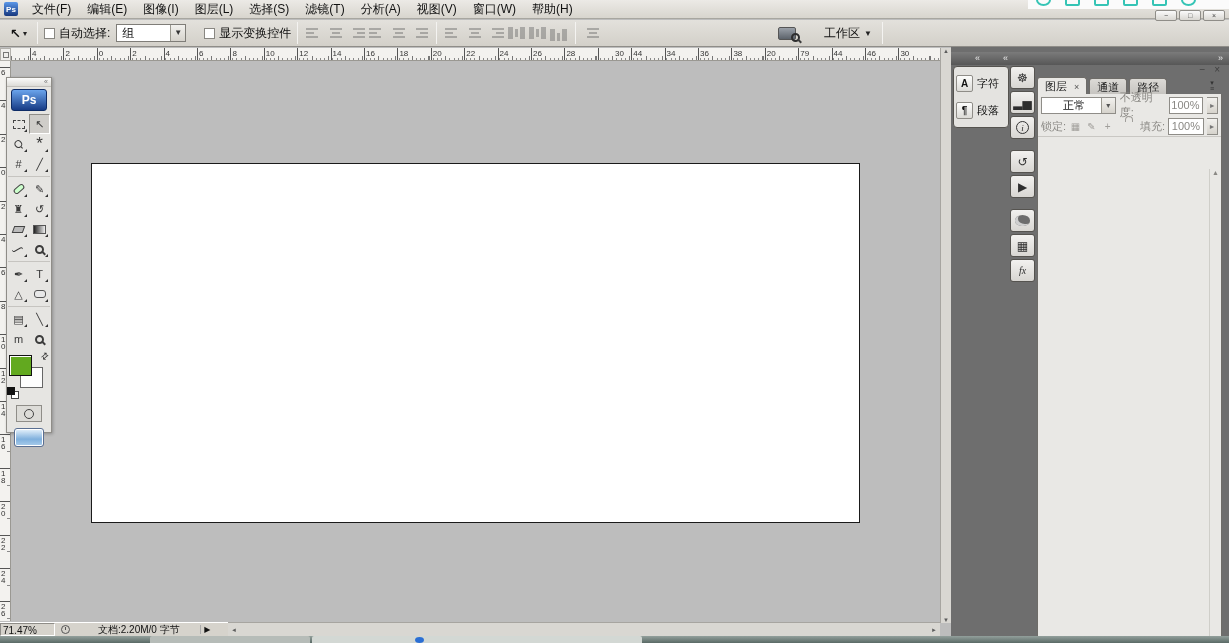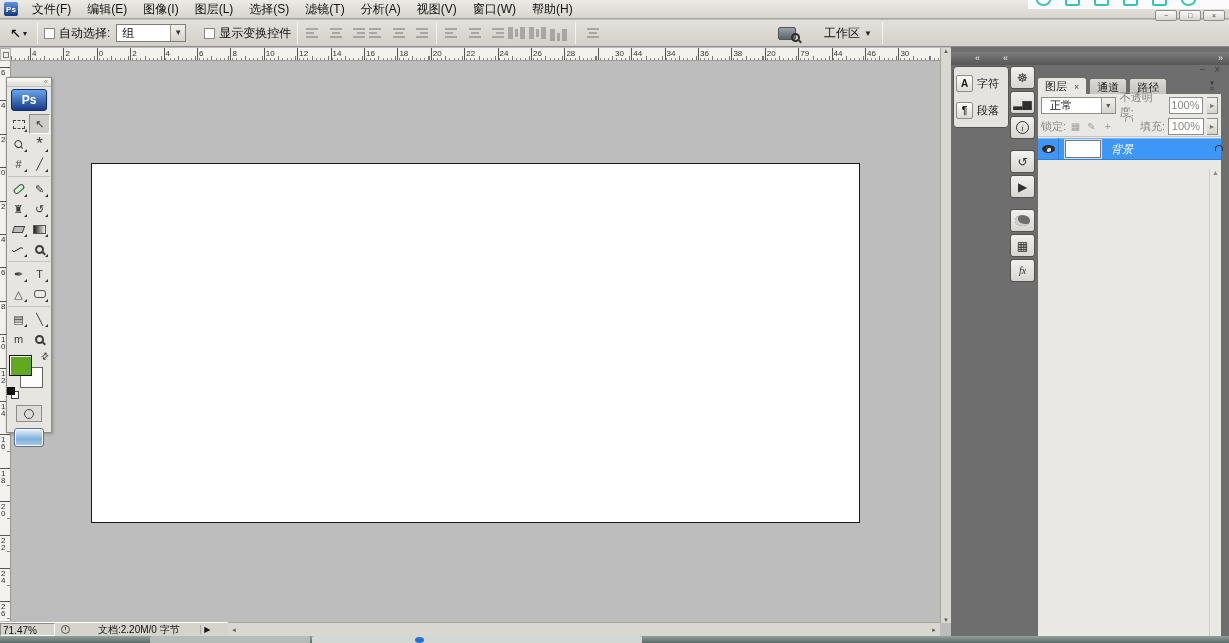--- a/index.html
+++ b/index.html
@@ -165,21 +165,21 @@
   #tabs { height:17px; display:flex; align-items:flex-end; position:relative; }
   .tab { height:16px; padding:0 7px; font-size:11px; line-height:16px; background:linear-gradient(#dcdad6,#c6c4c0);
     border:1px solid #6e6c68; border-bottom:none; border-radius:3px 3px 0 0; margin-right:2px; color:#222; }
   .tab.active { background:#e9e8e5; height:17px; }
   .tab .x { font-size:9px; margin-left:4px; color:#555; }
   #panelmenu { position:absolute; right:2px; bottom:1px; width:16px; height:13px; font-size:7px; line-height:6px;
     text-align:center; color:#333; }
   #lg-body { height:543px; background:#e9e8e5; border:1px solid #6e6c68; border-top:none; position:relative; }
   #blendrow { height:22px; display:flex; align-items:center; padding:0 3px; gap:4px; }
   .sunken { background:#fff; border:1px solid #8f8d88; height:17px; display:flex; align-items:center; }
-  #blendsel { width:78px; } #blendsel .val { flex:1; padding-left:8px; font-size:11px; }
+  #blendsel { width:78px; } #blendsel .val { flex:1; padding-left:21px; font-size:11px; }
   #blendsel .dd { width:14px; text-align:center; font-size:8px; color:#555;
     background:linear-gradient(#f2f1ee,#d6d3cc); border-left:1px solid #9a988f; height:100%; line-height:15px; }
   .graylab { font-size:11px; color:#8a8884; }
   .numfield { width:36px; font-size:11px; justify-content:flex-end; padding-right:3px; color:#8a8884; }
   .spin { width:11px; height:17px; background:linear-gradient(#f2f1ee,#d6d3cc); border:1px solid #8f8d88;
     border-left:none; font-size:7px; text-align:center; line-height:16px; color:#777; }
   #lockrow { height:21px; display:flex; align-items:center; padding:0 3px; gap:3px; border-bottom:1px solid #c9c7c3; }
   .lockic { width:13px; height:13px; color:#a09e9a; font-size:10px; text-align:center; line-height:13px; }
   .padlock { position:relative; width:9px; height:7px; background:#a09e9a; border-radius:1px; margin-top:4px; }
   .padlock:before { content:""; position:absolute; left:1.5px; top:-4px; width:6px; height:5px;
@@ -601,28 +601,20 @@
       <span class="graylab">锁定:</span>
       <span class="lockic">▦</span>
       <span class="lockic">✎</span>
       <span class="lockic">+</span>
       <span class="lockic"><span class="padlock"></span></span>
       <span style="flex:1"></span>
       <span class="graylab">填充:</span>
       <span class="sunken numfield">100%</span>
       <span class="spin">►</span>
     </div>
-    <div id="layerrow">
-      <span id="eyecell">
-          <span class="eye"></span>
-        </span>
-      <span id="thumb"></span>
-      <span id="layername">背景</span>
-      <span id="layerlock"><span class="padlock dark"></span></span>
-    </div>
     <div id="lg-scrollcol"><span>▲</span></div>
   </div>
 </div>
 
 <div id="taskbar" class="abs">
   <span class="taskbtn" id="tb1"></span>
   <span class="taskbtn" id="tb2"></span>
   <span id="tbblue"></span>
 </div>
 

